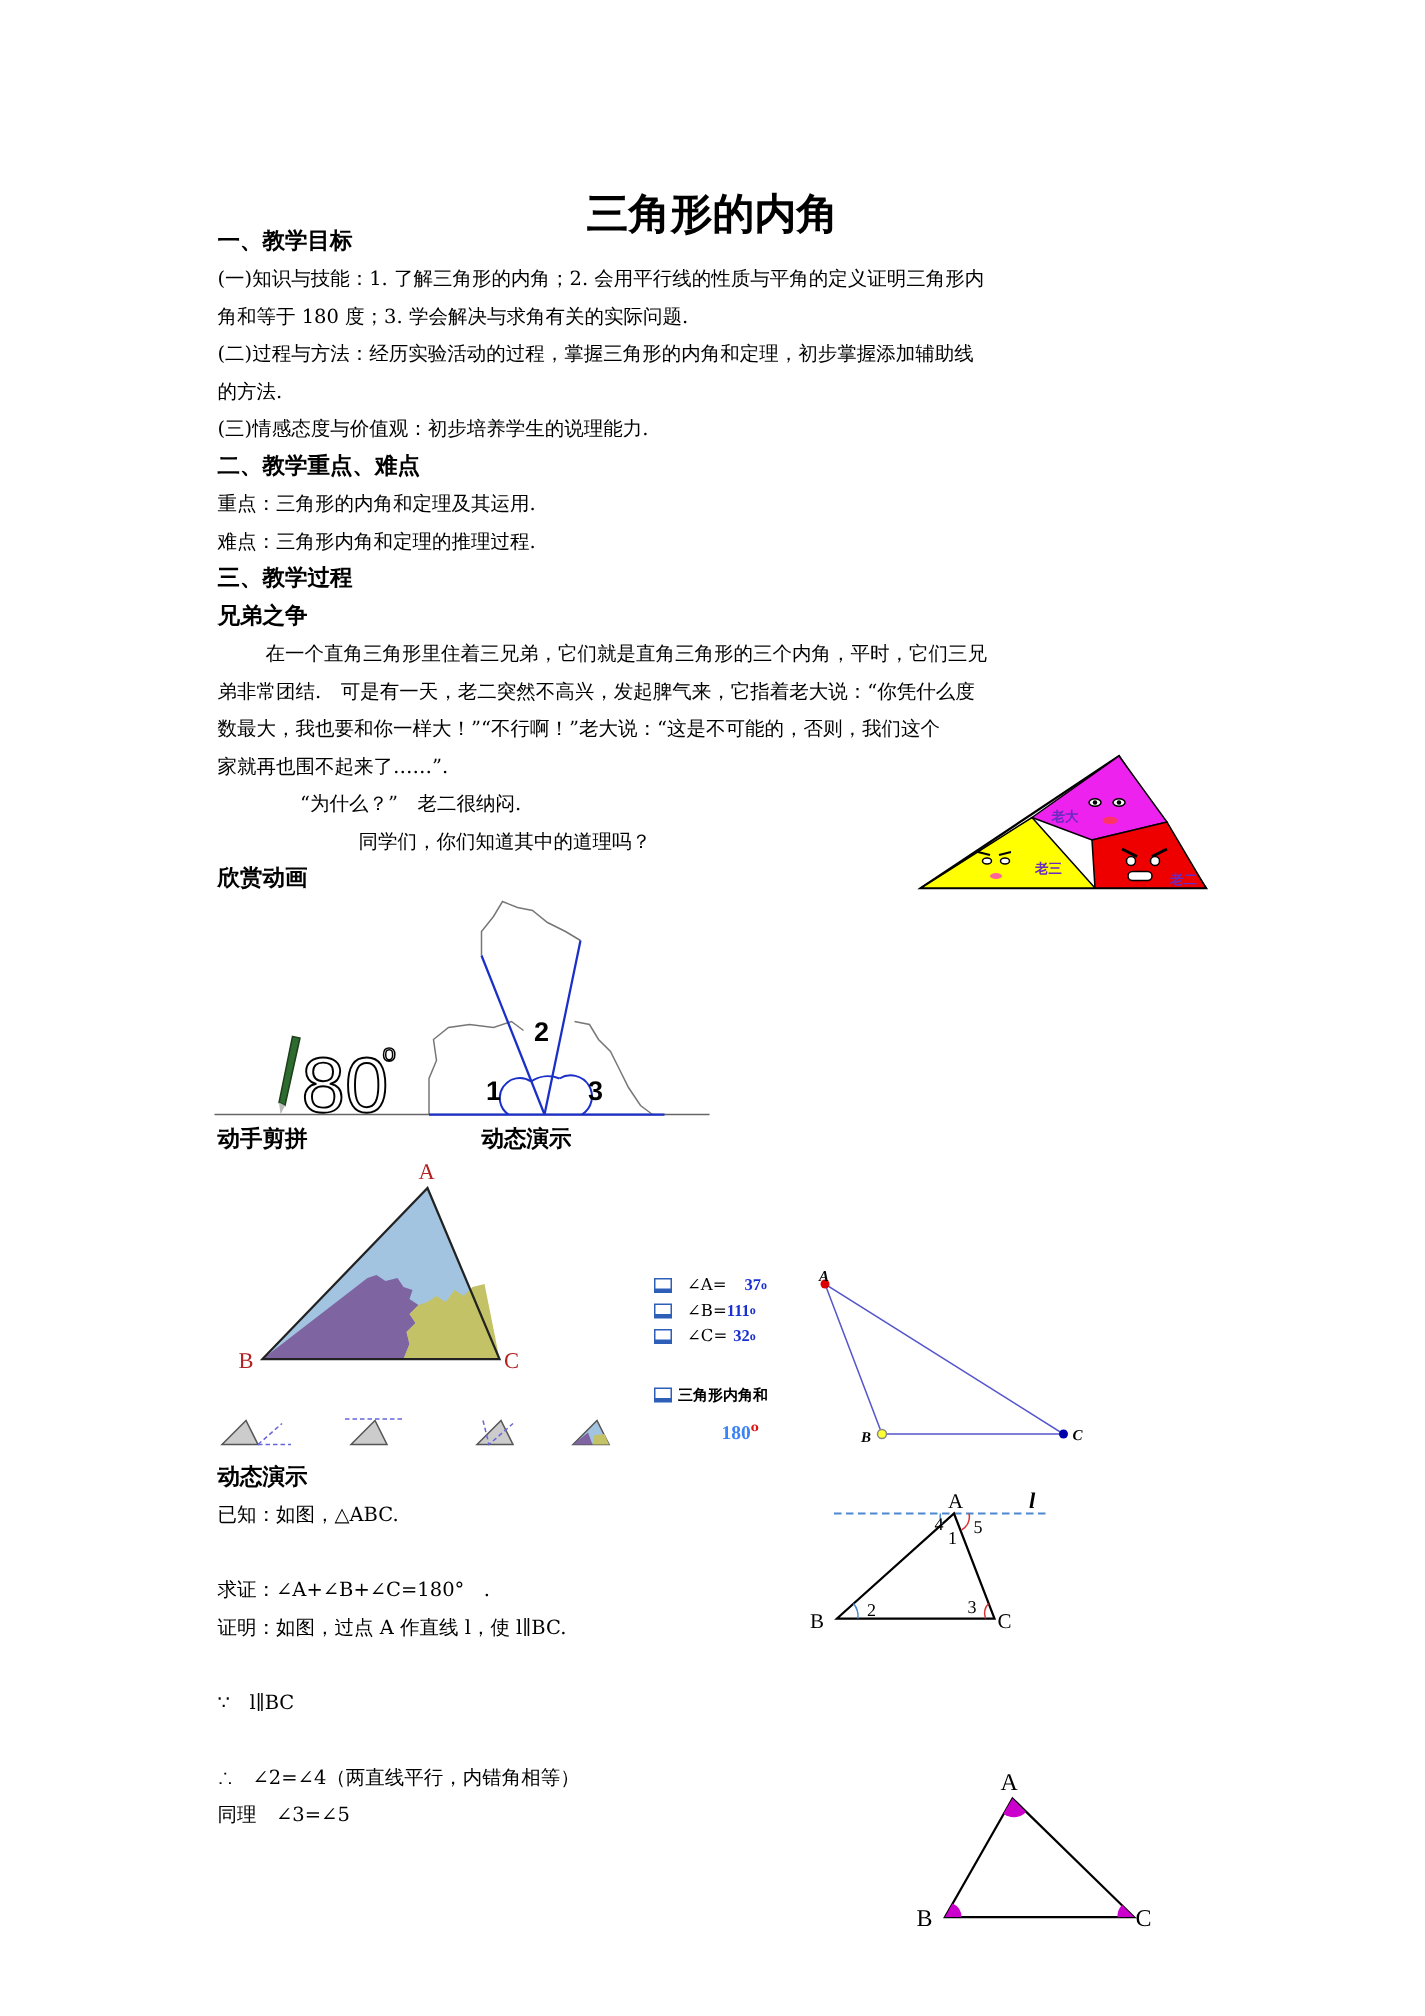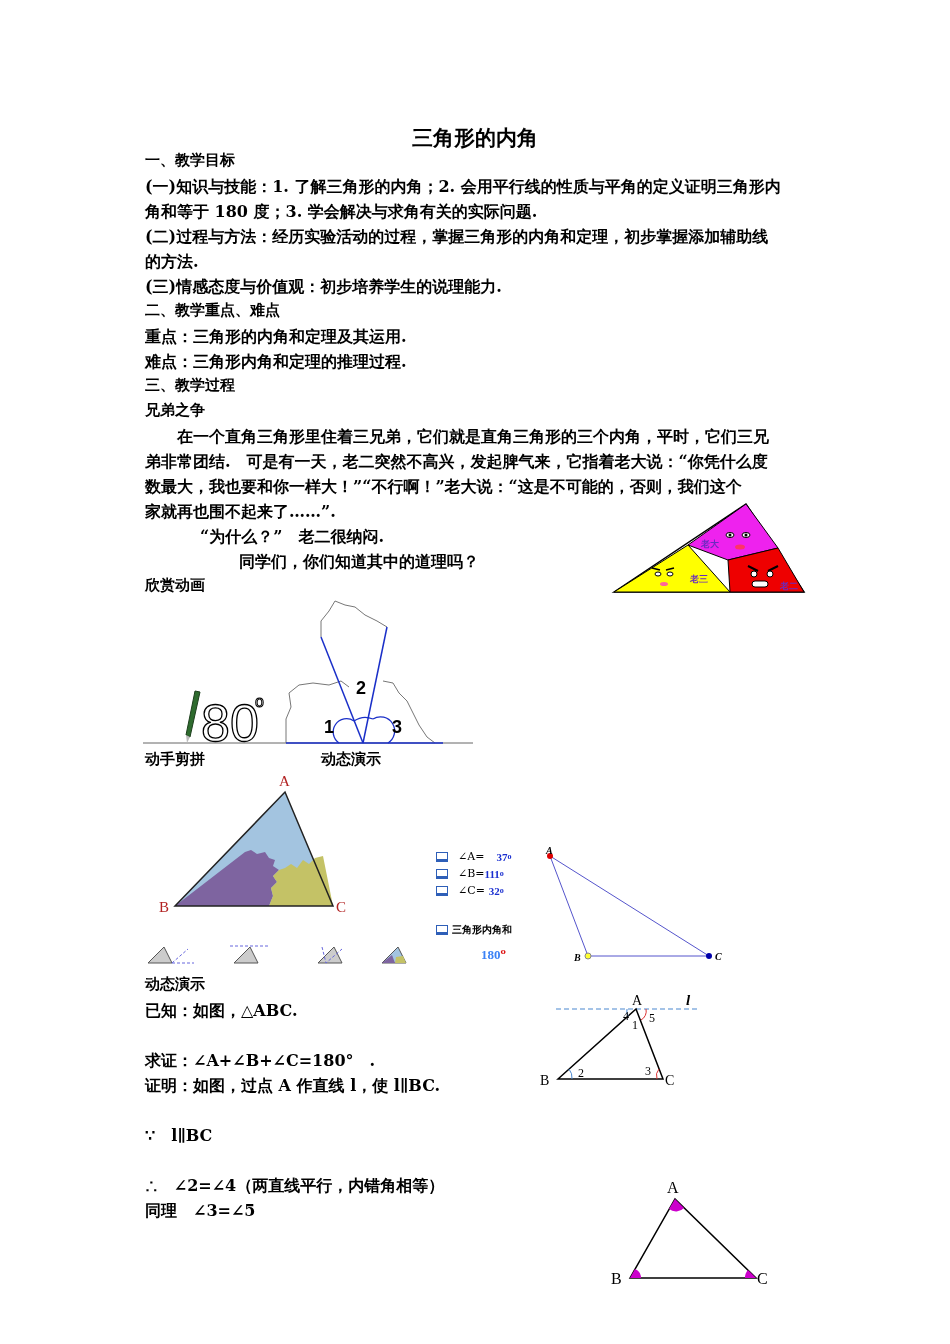--- a/index.html
+++ b/index.html
@@ -1,22 +1,22 @@
 <!DOCTYPE html>
 <html><head>
 <meta charset="utf-8">
 <style>
   html, body { margin: 0; padding: 0; background: #ffffff; }
   body { width: 950px; height: 1344px; position: relative; overflow: hidden;
          font-family: "DejaVu Serif", "Liberation Serif", serif; color: #000; }
   .abs { position: absolute; }
-  .title { left: 0; width: 950px; top: 124px; text-align: center; font-size: 21px;
+  .title { left: 0; width: 950px; top: 124px; text-align: center; font-size: 28px;
            font-family: "DejaVu Sans", "Liberation Sans", sans-serif; font-weight: bold; }
   .h { font-family: "DejaVu Sans", "Liberation Sans", sans-serif; font-weight: bold; font-size: 15px; }
-  .p { font-size: 16px; line-height: 25px; font-weight: bold; }
+  .p { font-size: 13px; line-height: 25px; }
   .line { left: 145px; white-space: nowrap; }
   svg { position: absolute; overflow: visible; }
   .gsp-row { font-size: 11px; display: flex; align-items: center; height: 17px; }
   .gsp-icon { width: 12px; height: 10px; border: 1.5px solid #2e5fb8; border-bottom-width: 3px;
               box-sizing: border-box; margin-right: 10px; background: #fff; }
   .gsp-val { color: #1a2fd0; font-weight: bold; font-family: "Liberation Serif", serif; }
   sup { font-size: 8px; }
 </style>
 </head>
 <body>

